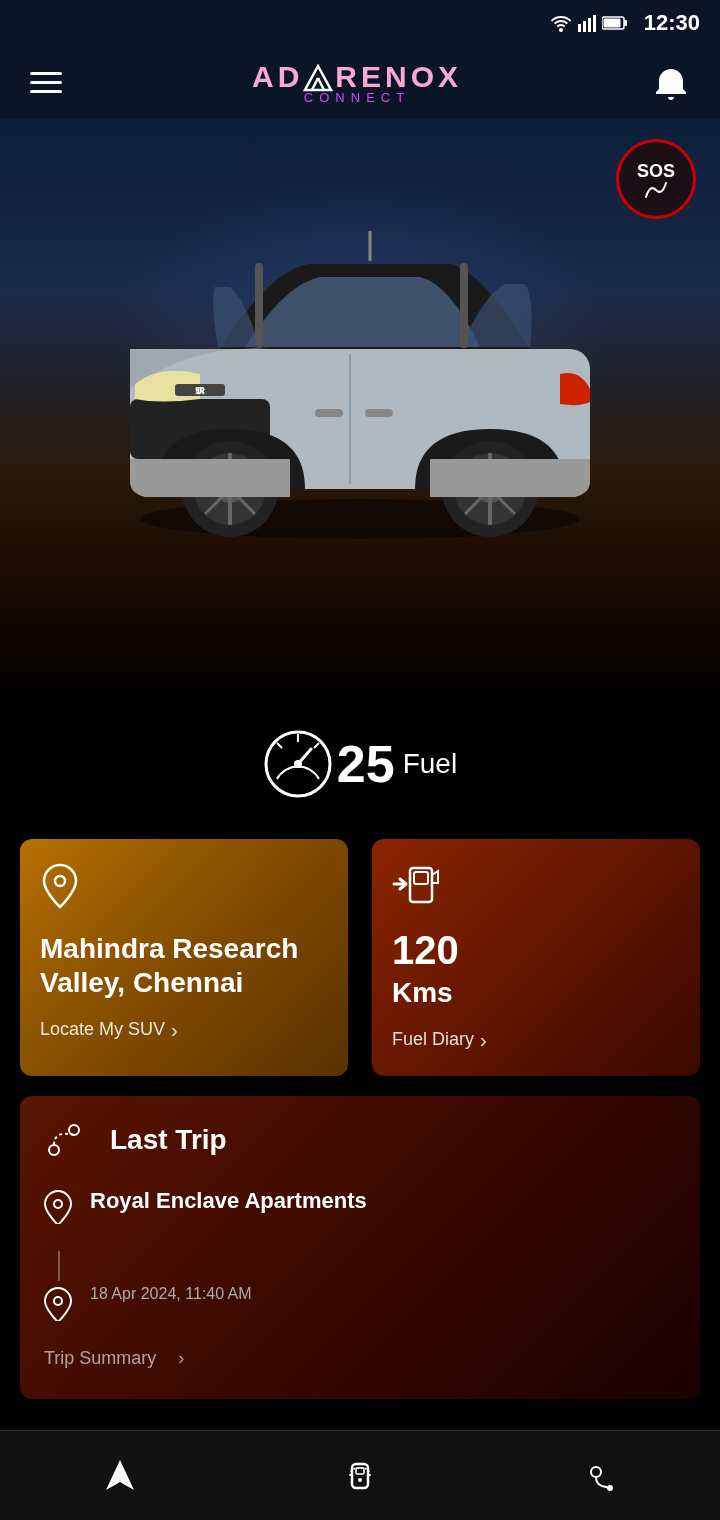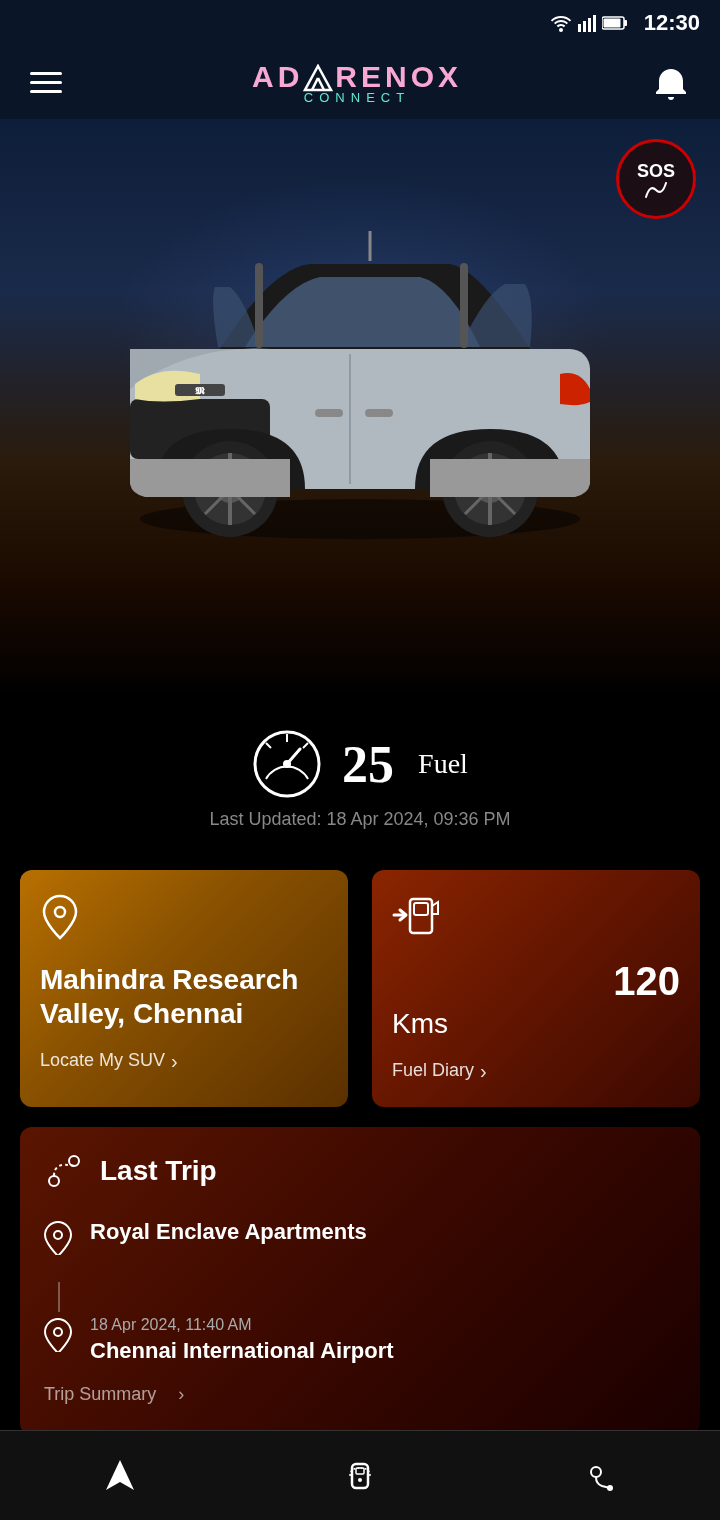--- a/index.html
+++ b/index.html
@@ -61,21 +61,21 @@
     .logo-text {
       font-size: 30px;
       font-weight: 900;
       letter-spacing: 4px;
       color: #f9a8d4;
       font-family: Arial Black, sans-serif;
     }
     .logo-sub {
       font-size: 13px;
       letter-spacing: 6px;
-      color: #5eead4;
+      color: #d946ef;
       margin-top: -4px;
     }
     .bell-icon {
       width: 38px;
       height: 38px;
       cursor: pointer;
     }
 
     
     .hero-section {
@@ -145,22 +145,21 @@
     .speed-section {
       background: #000;
       padding: 30px 0 20px;
       display: flex;
       flex-direction: column;
       align-items: center;
     }
     .speed-row {
       display: flex;
       align-items: center;
-      gap: 20px;
-      font-family: Liberation Serif, serif;
+      gap: 4px;
     }
     .speedometer-icon {
       width: 70px;
       height: 70px;
     }
     .speed-value {
       font-size: 52px;
       font-weight: bold;
       color: #fff;
     }
@@ -218,21 +217,21 @@
     
     .last-trip-section {
       margin: 20px 20px 0;
       background: linear-gradient(135deg, #5a1500 0%, #3a0800 50%, #1a0000 100%);
       border-radius: 12px;
       padding: 24px 24px 30px;
     }
     .last-trip-header {
       display: flex;
       align-items: center;
-      gap: 16px;
+      gap: 26px;
       margin-bottom: 28px;
     }
     .last-trip-title {
       font-size: 28px;
       font-weight: bold;
       color: #fff;
     }
     .trip-stop {
       display: flex;
       align-items: flex-start;
@@ -440,21 +439,20 @@
       <line x1="35" y1="5" x2="35" y2="13" stroke="white" stroke-width="2"></line>
       <line x1="14" y1="14" x2="19" y2="19" stroke="white" stroke-width="2"></line>
       <line x1="56" y1="14" x2="51" y2="19" stroke="white" stroke-width="2"></line>
 
       <line x1="35" y1="35" x2="48" y2="20" stroke="white" stroke-width="3" stroke-linecap="round"></line>
       <circle cx="35" cy="35" r="4" fill="white"></circle>
     </svg>
     <span class="speed-value">25</span>
     <span class="speed-unit">Fuel</span>
   </div>
-  <div class="last-updated">Last Updated: 18 Apr 2024, 09:36 PM</div>
 </div>
 
 <div class="cards-row">
 
   <div class="card card-location">
     <div class="card-icon">
       <svg width="40" height="46" viewBox="0 0 40 46" fill="none">
         <path d="M20 2C11.2 2 4 9.2 4 18c0 10.5 16 26 16 26s16-15.5 16-26c0-8.8-7.2-16-16-16z" stroke="white" stroke-width="2.5" fill="none"></path>
         <circle cx="20" cy="18" r="5" stroke="white" stroke-width="2.5" fill="none"></circle>
       </svg>
@@ -472,22 +470,22 @@
 
         <path d="M2 21 L12 21" stroke="white" stroke-width="3" stroke-linecap="round"></path>
         <path d="M8 16 L14 21 L8 26" stroke="white" stroke-width="3" stroke-linecap="round" stroke-linejoin="round"></path>
 
         <rect x="18" y="5" width="22" height="34" rx="3" stroke="white" stroke-width="2.5" fill="none"></rect>
         <rect x="22" y="9" width="14" height="12" rx="2" stroke="white" stroke-width="2" fill="none"></rect>
 
         <path d="M40 12 L46 8 L46 20 L40 20" stroke="white" stroke-width="2" fill="none"></path>
       </svg>
     </div>
-    <div style="font-size:40px;font-weight:bold;color:#fff;margin-bottom:4px;text-align:right;">120</div>
-    <div style="font-size:28px;font-weight:normal;color:#fff;margin-bottom:20px;">Kms</div>
+    <div style="font-size:40px;font-weight:bold;color:#fff;margin-bottom:4px;">120</div>
+    <div style="font-size:28px;font-weight:bold;color:#fff;margin-bottom:20px;">Kms</div>
     <div class="card-link">
       <span>Fuel Diary</span>
       <span class="card-link-arrow">›</span>
     </div>
   </div>
 </div>
 
 <div class="last-trip-section">
   <div class="last-trip-header">
     <svg width="40" height="40" viewBox="0 0 40 40" fill="none">
@@ -514,21 +512,20 @@
 
   <div class="trip-stop">
     <div class="stop-icon">
       <svg width="28" height="34" viewBox="0 0 28 34" fill="none">
         <path d="M14 1C7 1 1 7 1 14c0 8.4 13 21 13 21s13-12.6 13-21C27 7 21 1 14 1z" stroke="white" stroke-width="2" fill="none"></path>
         <circle cx="14" cy="14" r="4" stroke="white" stroke-width="2" fill="none"></circle>
       </svg>
     </div>
     <div class="stop-info">
       <div class="stop-time">18 Apr 2024, 11:40 AM</div>
-      <div class="stop-name">Chennai International Airport</div>
     </div>
   </div>
 
   <div class="trip-summary-link">
     <span>Trip Summary</span>
     <span>›</span>
   </div>
 </div>
 
 <div class="bottom-spacer"></div>

